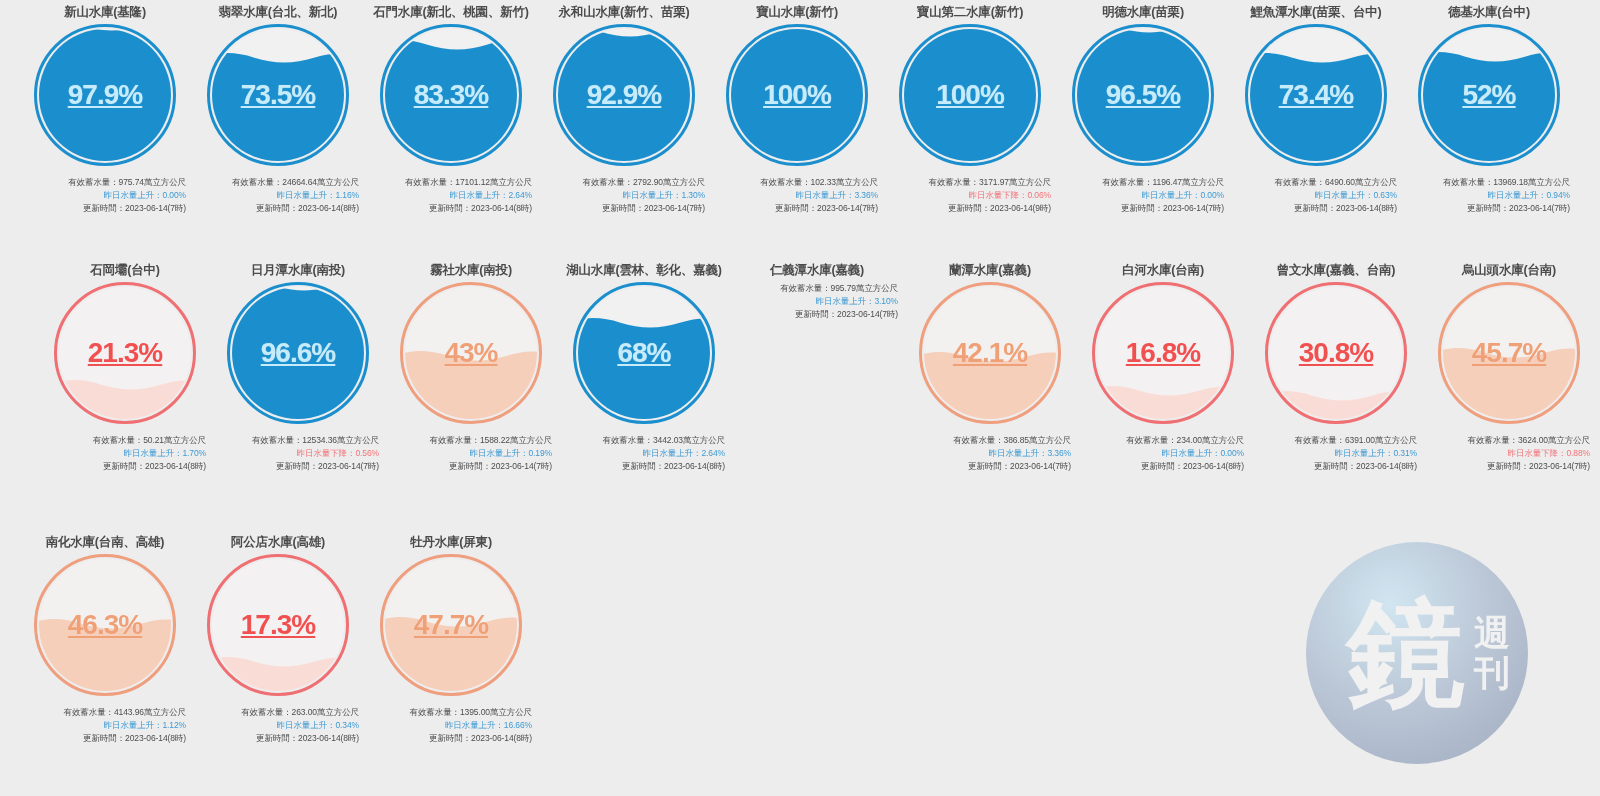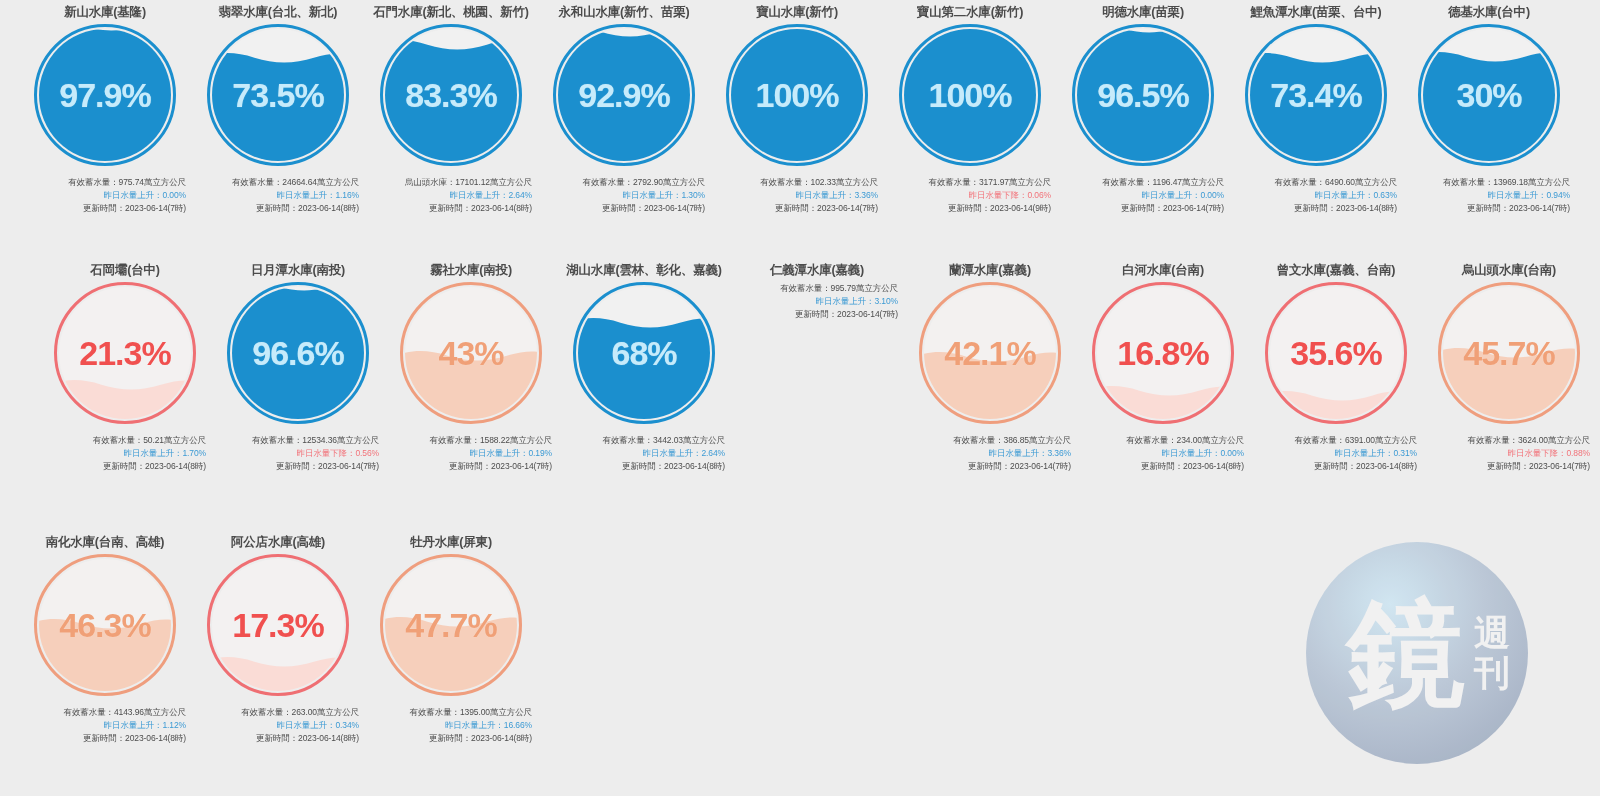--- a/index.html
+++ b/index.html
@@ -79,26 +79,27 @@
     position:absolute;
     left:0;right:0;
     bottom:100%;
     width:100%;
     height:14px;
     display:block;
   }
   .gauge .value{
     position:absolute;inset:0;
     display:flex;align-items:center;justify-content:center;
-    font-size:34px;
+    font-size:28px;
     font-weight:bold;
     letter-spacing:-1px;
     z-index:4;
     color:#bfe9fb;
     text-shadow:0 0 1px rgba(255,255,255,.4);
+    text-decoration:underline;
   }
   
   .t-blue .ring{border-color:#1b8fce;}
   .t-blue .water{background:#1b8fce;}
   .t-blue .value{color:#c6ebfb;}
   .t-blue .wave path{fill:#1b8fce;}
   
   .t-orange .ring{border-color:#ef9e7e;}
   .t-orange .inner{background:#f3f1f0;}
   .t-orange .water{background:#f6cfbb;}
@@ -217,21 +218,21 @@
             <div class="water" style="height: 83.3%;">
               <svg class="wave" viewBox="0 0 200 20" preserveAspectRatio="none">
                 <path d="M0 12 C 25 2, 45 2, 70 11 C 95 20, 120 20, 145 11 C 168 3, 185 3, 200 10 L200 20 L0 20 Z"></path>
               </svg>
             </div>
           </div>
           <div class="ring"></div>
           <div class="value">83.3%</div>
         </div>
         <div class="details">
-          <div class="d-line d-capacity">烏山頭水庫：17101.12萬立方公尺</div>
+          <div class="d-line d-capacity">有效蓄水量：17101.12萬立方公尺</div>
           <div class="d-line d-change up">昨日水量上升：2.64%</div>
           <div class="d-line d-time">更新時間：2023-06-14(8時)</div>
         </div>
       </div>
       <div class="cell">
         <div class="cell-title">永和山水庫(新竹、苗栗)</div>
         <div class="gauge t-blue">
           <div class="inner">
             <div class="water" style="height: 92.9%;">
               <svg class="wave" viewBox="0 0 200 20" preserveAspectRatio="none">
@@ -320,21 +321,21 @@
         <div class="cell-title">德基水庫(台中)</div>
         <div class="gauge t-blue">
           <div class="inner">
             <div class="water" style="height: 74%;">
               <svg class="wave" viewBox="0 0 200 20" preserveAspectRatio="none">
                 <path d="M0 12 C 25 2, 45 2, 70 11 C 95 20, 120 20, 145 11 C 168 3, 185 3, 200 10 L200 20 L0 20 Z"></path>
               </svg>
             </div>
           </div>
           <div class="ring"></div>
-          <div class="value">30%</div>
+          <div class="value">52%</div>
         </div>
         <div class="details">
           <div class="d-line d-capacity">有效蓄水量：13969.18萬立方公尺</div>
           <div class="d-line d-change up">昨日水量上升：0.94%</div>
           <div class="d-line d-time">更新時間：2023-06-14(7時)</div>
         </div>
       </div>
     </div>
   <div class="row row-2">
       <div class="cell">
@@ -463,21 +464,21 @@
         <div class="cell-title">曾文水庫(嘉義、台南)</div>
         <div class="gauge t-red">
           <div class="inner">
             <div class="water" style="height: 12.6%;">
               <svg class="wave" viewBox="0 0 200 20" preserveAspectRatio="none">
                 <path d="M0 12 C 25 2, 45 2, 70 11 C 95 20, 120 20, 145 11 C 168 3, 185 3, 200 10 L200 20 L0 20 Z"></path>
               </svg>
             </div>
           </div>
           <div class="ring"></div>
-          <div class="value">35.6%</div>
+          <div class="value">30.8%</div>
         </div>
         <div class="details">
           <div class="d-line d-capacity">有效蓄水量：6391.00萬立方公尺</div>
           <div class="d-line d-change up">昨日水量上升：0.31%</div>
           <div class="d-line d-time">更新時間：2023-06-14(8時)</div>
         </div>
       </div>
       <div class="cell">
         <div class="cell-title">烏山頭水庫(台南)</div>
         <div class="gauge t-orange">

